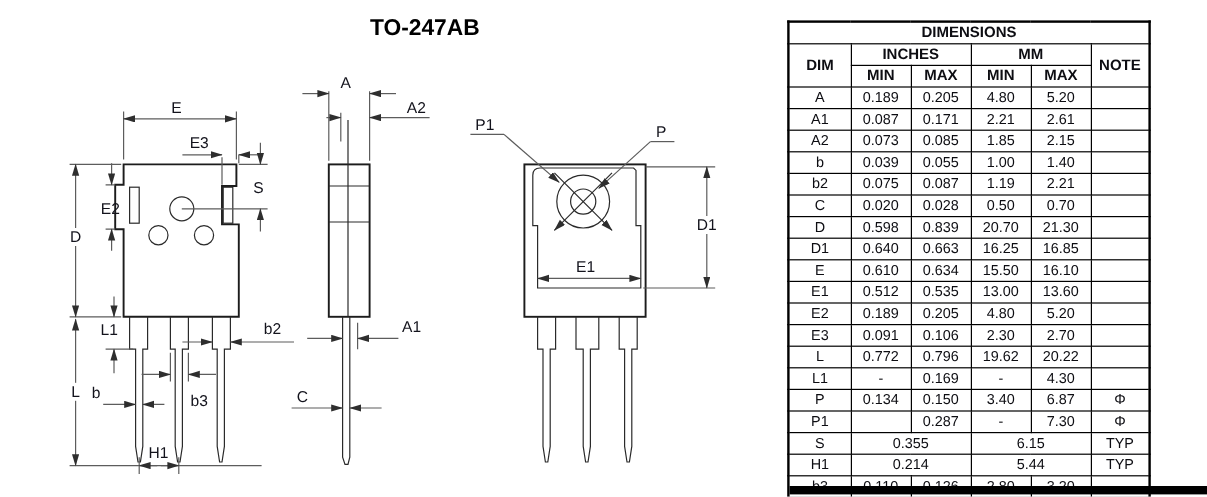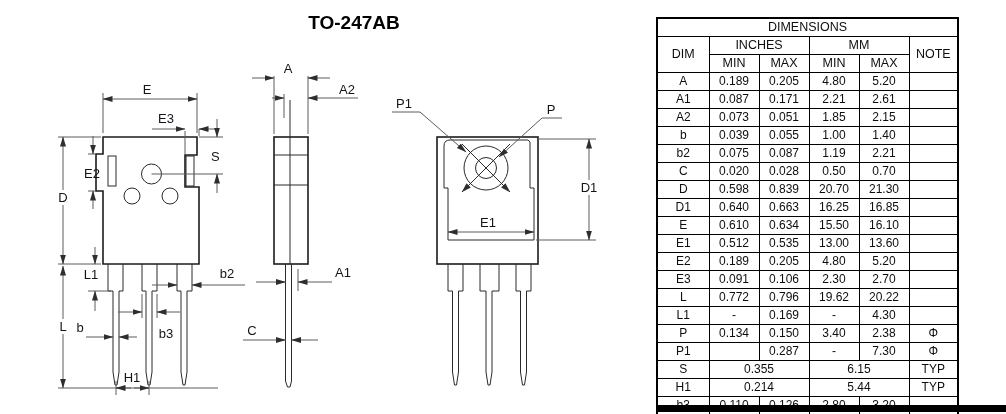--- a/index.html
+++ b/index.html
@@ -10,21 +10,21 @@
   svg text.title{font-size:19px;font-weight:bold;fill:#000;}
   .outline{stroke:#1c1c1c;stroke-width:1.6;fill:none;}
   .thin{stroke:#2a2a2a;stroke-width:1;fill:none;}
   .dim{stroke:#5c5c5c;stroke-width:1;fill:none;}
   
   #dimtable{position:absolute;left:656px;top:17px;border-collapse:collapse;table-layout:fixed;
             width:301px;background:#fff;}
   #dimtable td{border:1px solid #000;text-align:center;vertical-align:middle;padding:0;
                font-size:12px;color:#0d0d12;height:17px;line-height:17px;overflow:hidden;}
   #dimtable{border:2px solid #000;}
-  #dimtable .hdr{font-weight:normal;font-size:12.5px;}
+  #dimtable .hdr{font-weight:bold;font-size:12.5px;}
   #bottom-bar{position:absolute;left:658px;top:405px;width:348px;height:7px;background:#000;}
 </style>
 </head>
 <body>
 <div id="screen">
 
 <svg width="650" height="414" viewBox="0 0 650 414">
   <defs>
     <marker id="mE" markerUnits="userSpaceOnUse" markerWidth="12" markerHeight="8" refX="9.5" refY="3" orient="auto">
       <path d="M0 0 L10 3 L0 6 Z" fill="#2e2e2e"></path>
@@ -232,21 +232,21 @@
           <td>A1</td>
           <td>0.087</td>
           <td>0.171</td>
           <td>2.21</td>
           <td>2.61</td>
           <td></td>
         </tr>
   <tr>
           <td>A2</td>
           <td>0.073</td>
-          <td>0.051</td>
+          <td>0.085</td>
           <td>1.85</td>
           <td>2.15</td>
           <td></td>
         </tr>
   <tr>
           <td>b</td>
           <td>0.039</td>
           <td>0.055</td>
           <td>1.00</td>
           <td>1.40</td>
@@ -330,21 +330,21 @@
           <td>0.169</td>
           <td>-</td>
           <td>4.30</td>
           <td></td>
         </tr>
   <tr>
           <td>P</td>
           <td>0.134</td>
           <td>0.150</td>
           <td>3.40</td>
-          <td>2.38</td>
+          <td>6.87</td>
           <td>Φ</td>
         </tr>
   <tr>
           <td>P1</td>
           <td></td>
           <td>0.287</td>
           <td>-</td>
           <td>7.30</td>
           <td>Φ</td>
         </tr>

